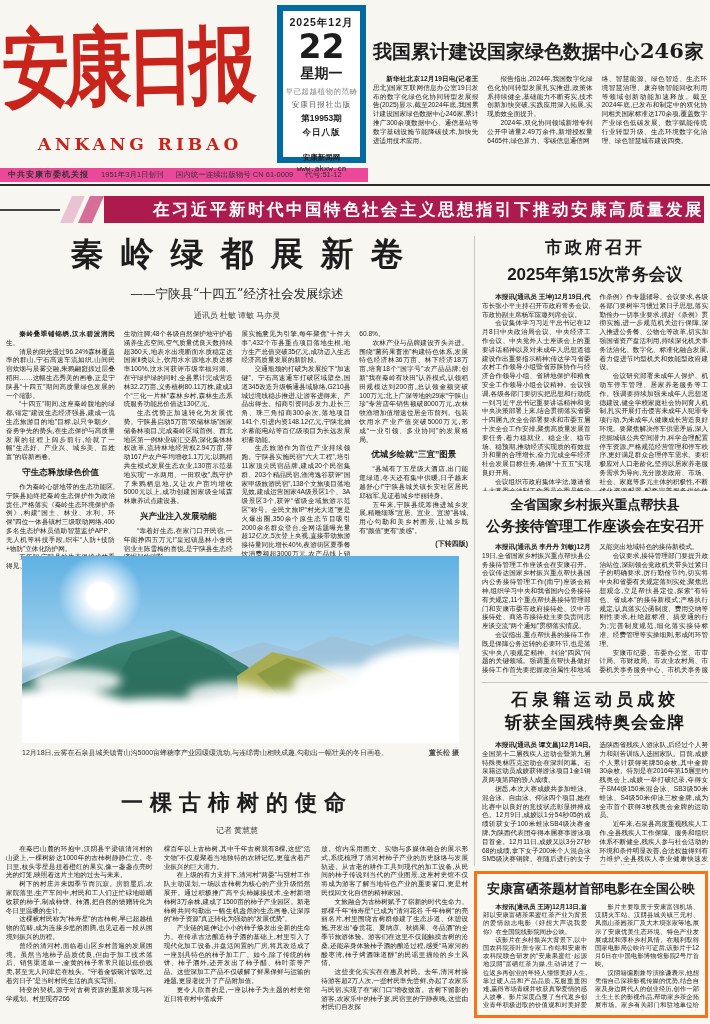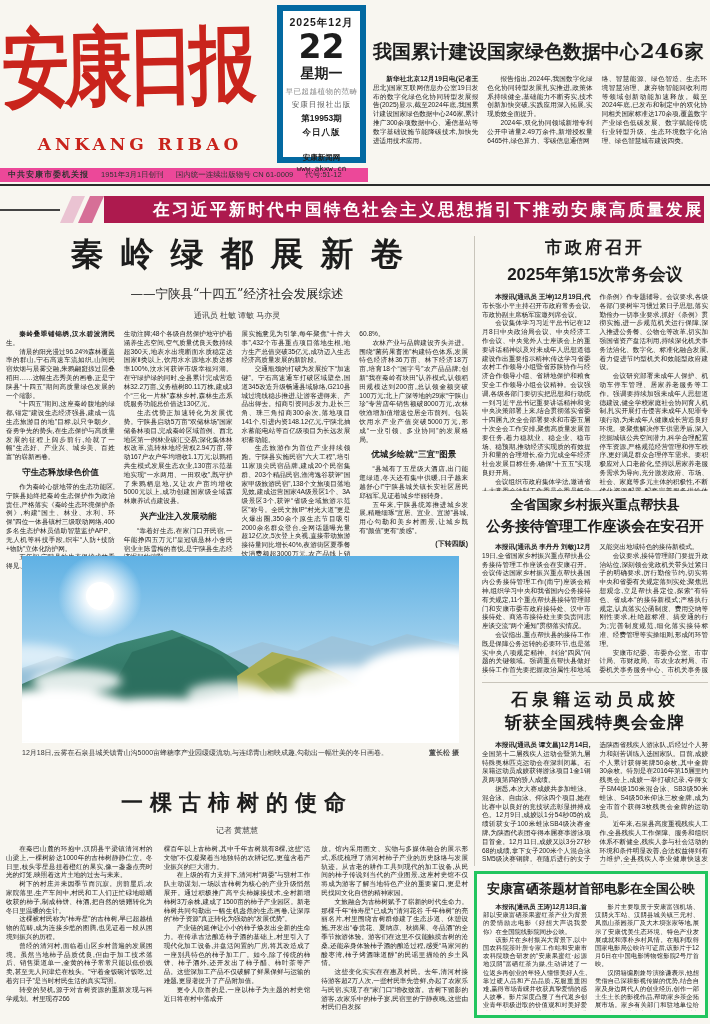--- a/index.html
+++ b/index.html
@@ -97,21 +97,21 @@
   .athl .rh1 { font-size:17px; letter-spacing:4px; }
   .athl .rh2 { font-size:17px; letter-spacing:1px; }
   .rbody { display:flex; column-gap:9px; margin-top:7px; overflow:hidden; }
   .rcol { flex:1; }
   .gov .rbody { height:198px; }
   .recep .rbody { height:133px; }
   .athl .rbody { height:124px; }
   
   .movie {
     position:absolute; left:474px; top:871px; width:234px; height:147px;
-    border:3px solid #22c55e; background:#fbf9f4; padding:6px 6px 4px;
+    border:3px solid #f97316; background:#fbf9f4; padding:6px 6px 4px;
   }
   .movie-h { text-align:center; font-size:13px; font-weight:900; white-space:nowrap; }
   .movie-body { display:flex; column-gap:8px; margin-top:5px; height:108px; overflow:hidden; }
   .movie-body p { font-size:6.3px; line-height:8.2px; }
   .mcol { flex:1; }
   
   .photo { position:absolute; left:22px; top:556px; width:437px; height:187px; overflow:hidden; background:#bfe0f2; }
   .caption { position:absolute; left:22px; top:748px; width:437px; font-size:7px; color:#333;
              display:flex; justify-content:space-between; }
   .caption .cred { font-weight:bold; margin-left:10px; white-space:nowrap; color:#555; }

